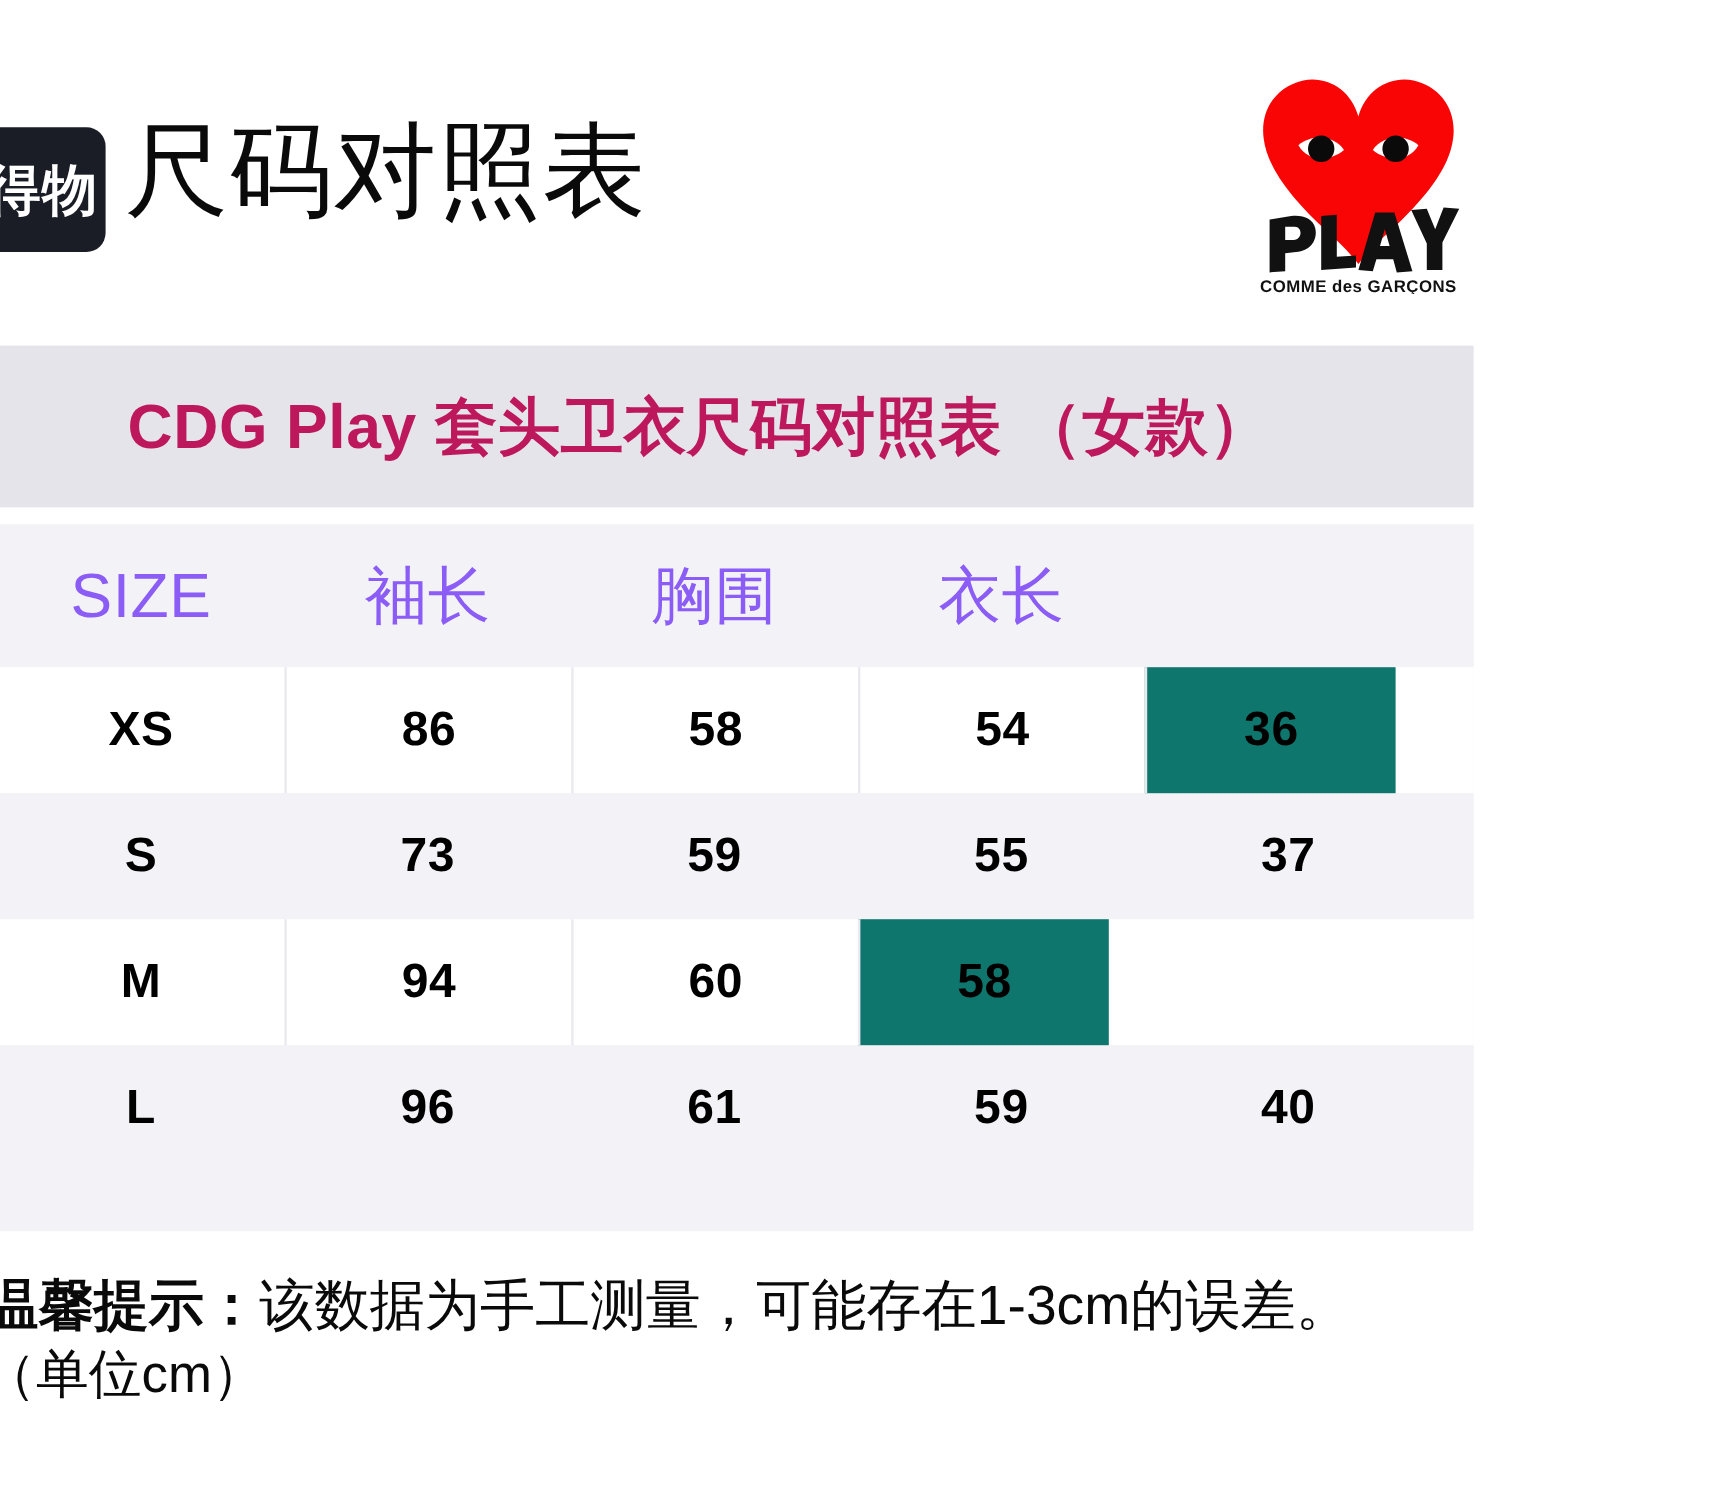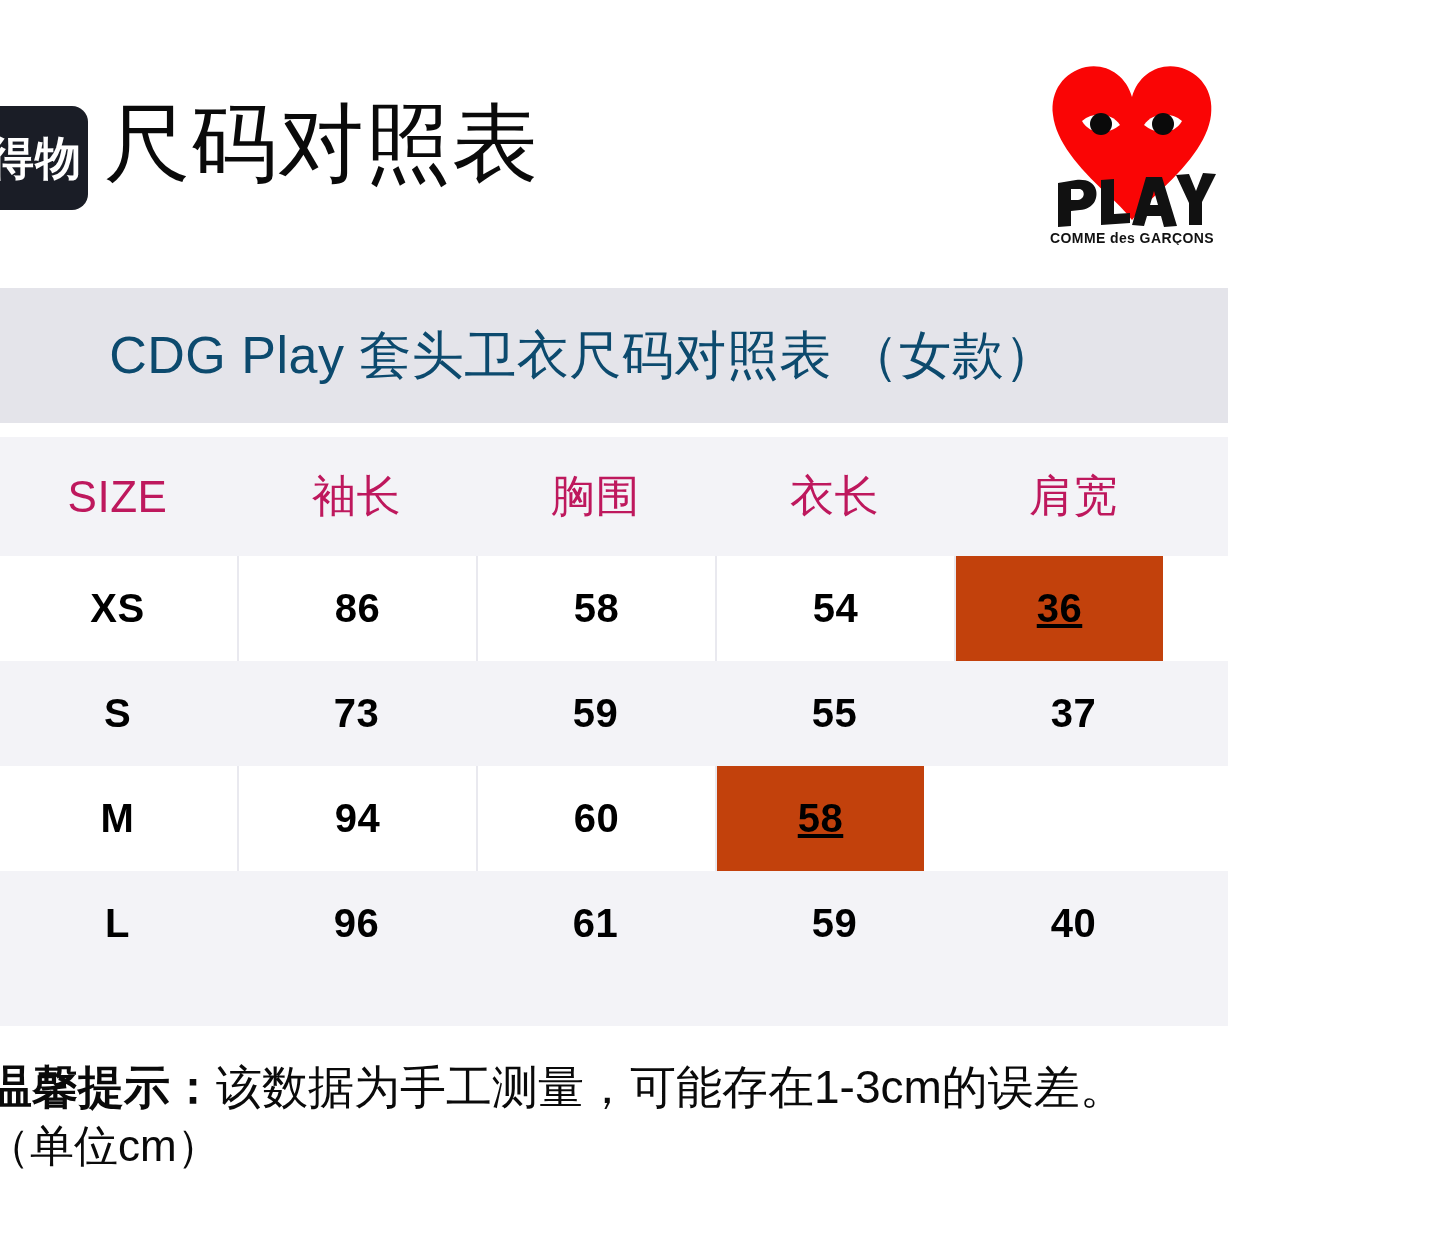--- a/index.html
+++ b/index.html
@@ -84,23 +84,23 @@
 
   .table-title-band {
     background: #e4e4ea;
     height: 135px;
     display: flex;
     align-items: center;
     justify-content: center;
   }
   .table-title-text {
     font-size: 52px;
-    font-weight: 400;
+    font-weight: 700;
     letter-spacing: 0.5px;
-    color: #0c4a6e;
+    color: #be185d;
     white-space: nowrap;
     transform: translateX(-30px);
   }
 
   .table-gap {
     height: 14px;
     background: #ffffff;
   }
 
   .table-body {
@@ -134,29 +134,28 @@
     box-sizing: border-box;
   }
 
   .trow.white .tcell + .tcell {
     border-left: 2px solid #e9e9ef;
   }
 
   .trow.white .tcell:last-child {
     width: 209px;
     margin-right: 30px;
-    background: #c2410c;
-    text-decoration: underline;
+    background: #0f766e;
   }
 
   .head-text {
-    font-size: 44px;
+    font-size: 52px;
     font-weight: 400;
     letter-spacing: 0.5px;
-    color: #be185d;
+    color: #8b5cf6;
   }
 
   .cell-text {
     font-size: 40px;
     font-weight: 700;
     color: #000000;
     letter-spacing: 0.5px;
   }
 
   
@@ -244,23 +243,20 @@
       </div>
       <div class="tcell">
         <span class="head-text">袖长</span>
       </div>
       <div class="tcell">
         <span class="head-text">胸围</span>
       </div>
       <div class="tcell">
         <span class="head-text">衣长</span>
       </div>
-      <div class="tcell">
-        <span class="head-text">肩宽</span>
-      </div>
     </div>
 
     <div class="trow white">
       <div class="tcell">
         <span class="cell-text">XS</span>
       </div>
       <div class="tcell">
         <span class="cell-text">86</span>
       </div>
       <div class="tcell">

